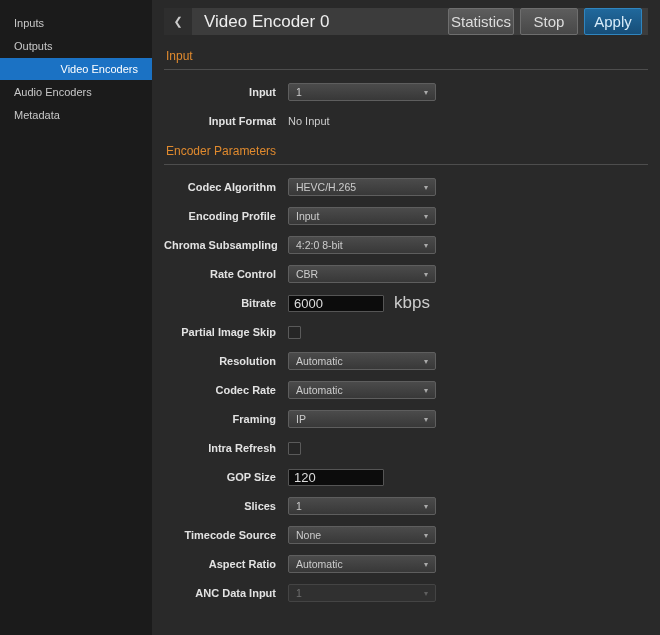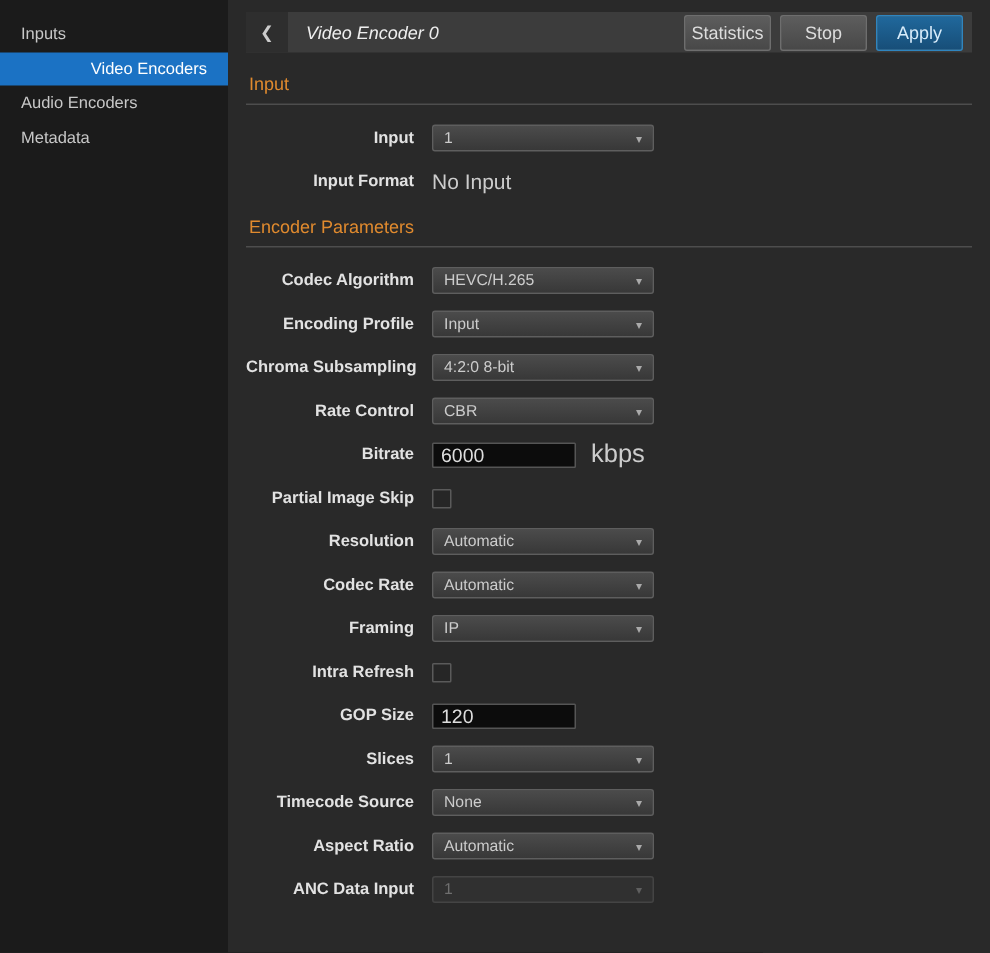--- a/index.html
+++ b/index.html
@@ -52,30 +52,29 @@
     width: 28px;
     height: 27px;
     background: #2e2e2e;
     border: none;
     color: #cccccc;
     font-size: 11px;
     cursor: pointer;
     flex-shrink: 0;
   }
   .page-title {
-    font-size: 12px;
+    font-size: 17px;
     color: #eeeeee;
     margin-left: 12px;
     flex: 1;
-    font-style: italic;
   }
   .header-buttons { display: flex; gap: 6px; padding-right: 6px; }
   .btn {
     font-family: "Liberation Sans", sans-serif;
-    font-size: 12px;
+    font-size: 15px;
     padding: 4px 2px;
     border-radius: 2px;
     cursor: pointer;
     min-width: 58px;
   }
   .btn.gray {
     background: linear-gradient(#5d5d5d, #484848);
     border: 1px solid #6e6e6e;
     color: #dddddd;
   }
@@ -104,21 +103,21 @@
   .row label {
     width: 112px;
     text-align: right;
     font-size: 11px;
     font-weight: bold;
     color: #e2e2e2;
     margin-right: 12px;
     flex-shrink: 0;
     white-space: nowrap;
   }
-  .static-value { font-size: 14px; color: #cccccc; }
+  .static-value { font-size: 11px; color: #cccccc; }
 
   
   .select {
     width: 148px;
     height: 18px;
     background: linear-gradient(#4b4b4b, #383838);
     border: 1px solid #5e5e5e;
     border-radius: 2px;
     display: flex;
     align-items: center;
@@ -161,20 +160,21 @@
     cursor: pointer;
   }
 </style>
 </head>
 <body>
 
 <div class="app">
 
   <nav class="sidebar">
     <div class="side-item">Inputs</div>
+    <div class="side-item">Outputs</div>
     <div class="side-item active">Video Encoders</div>
     <div class="side-item">Audio Encoders</div>
     <div class="side-item">Metadata</div>
   </nav>
 
   <main class="main">
 
     <div class="header">
       <button class="back">
         <span>❮</span>

